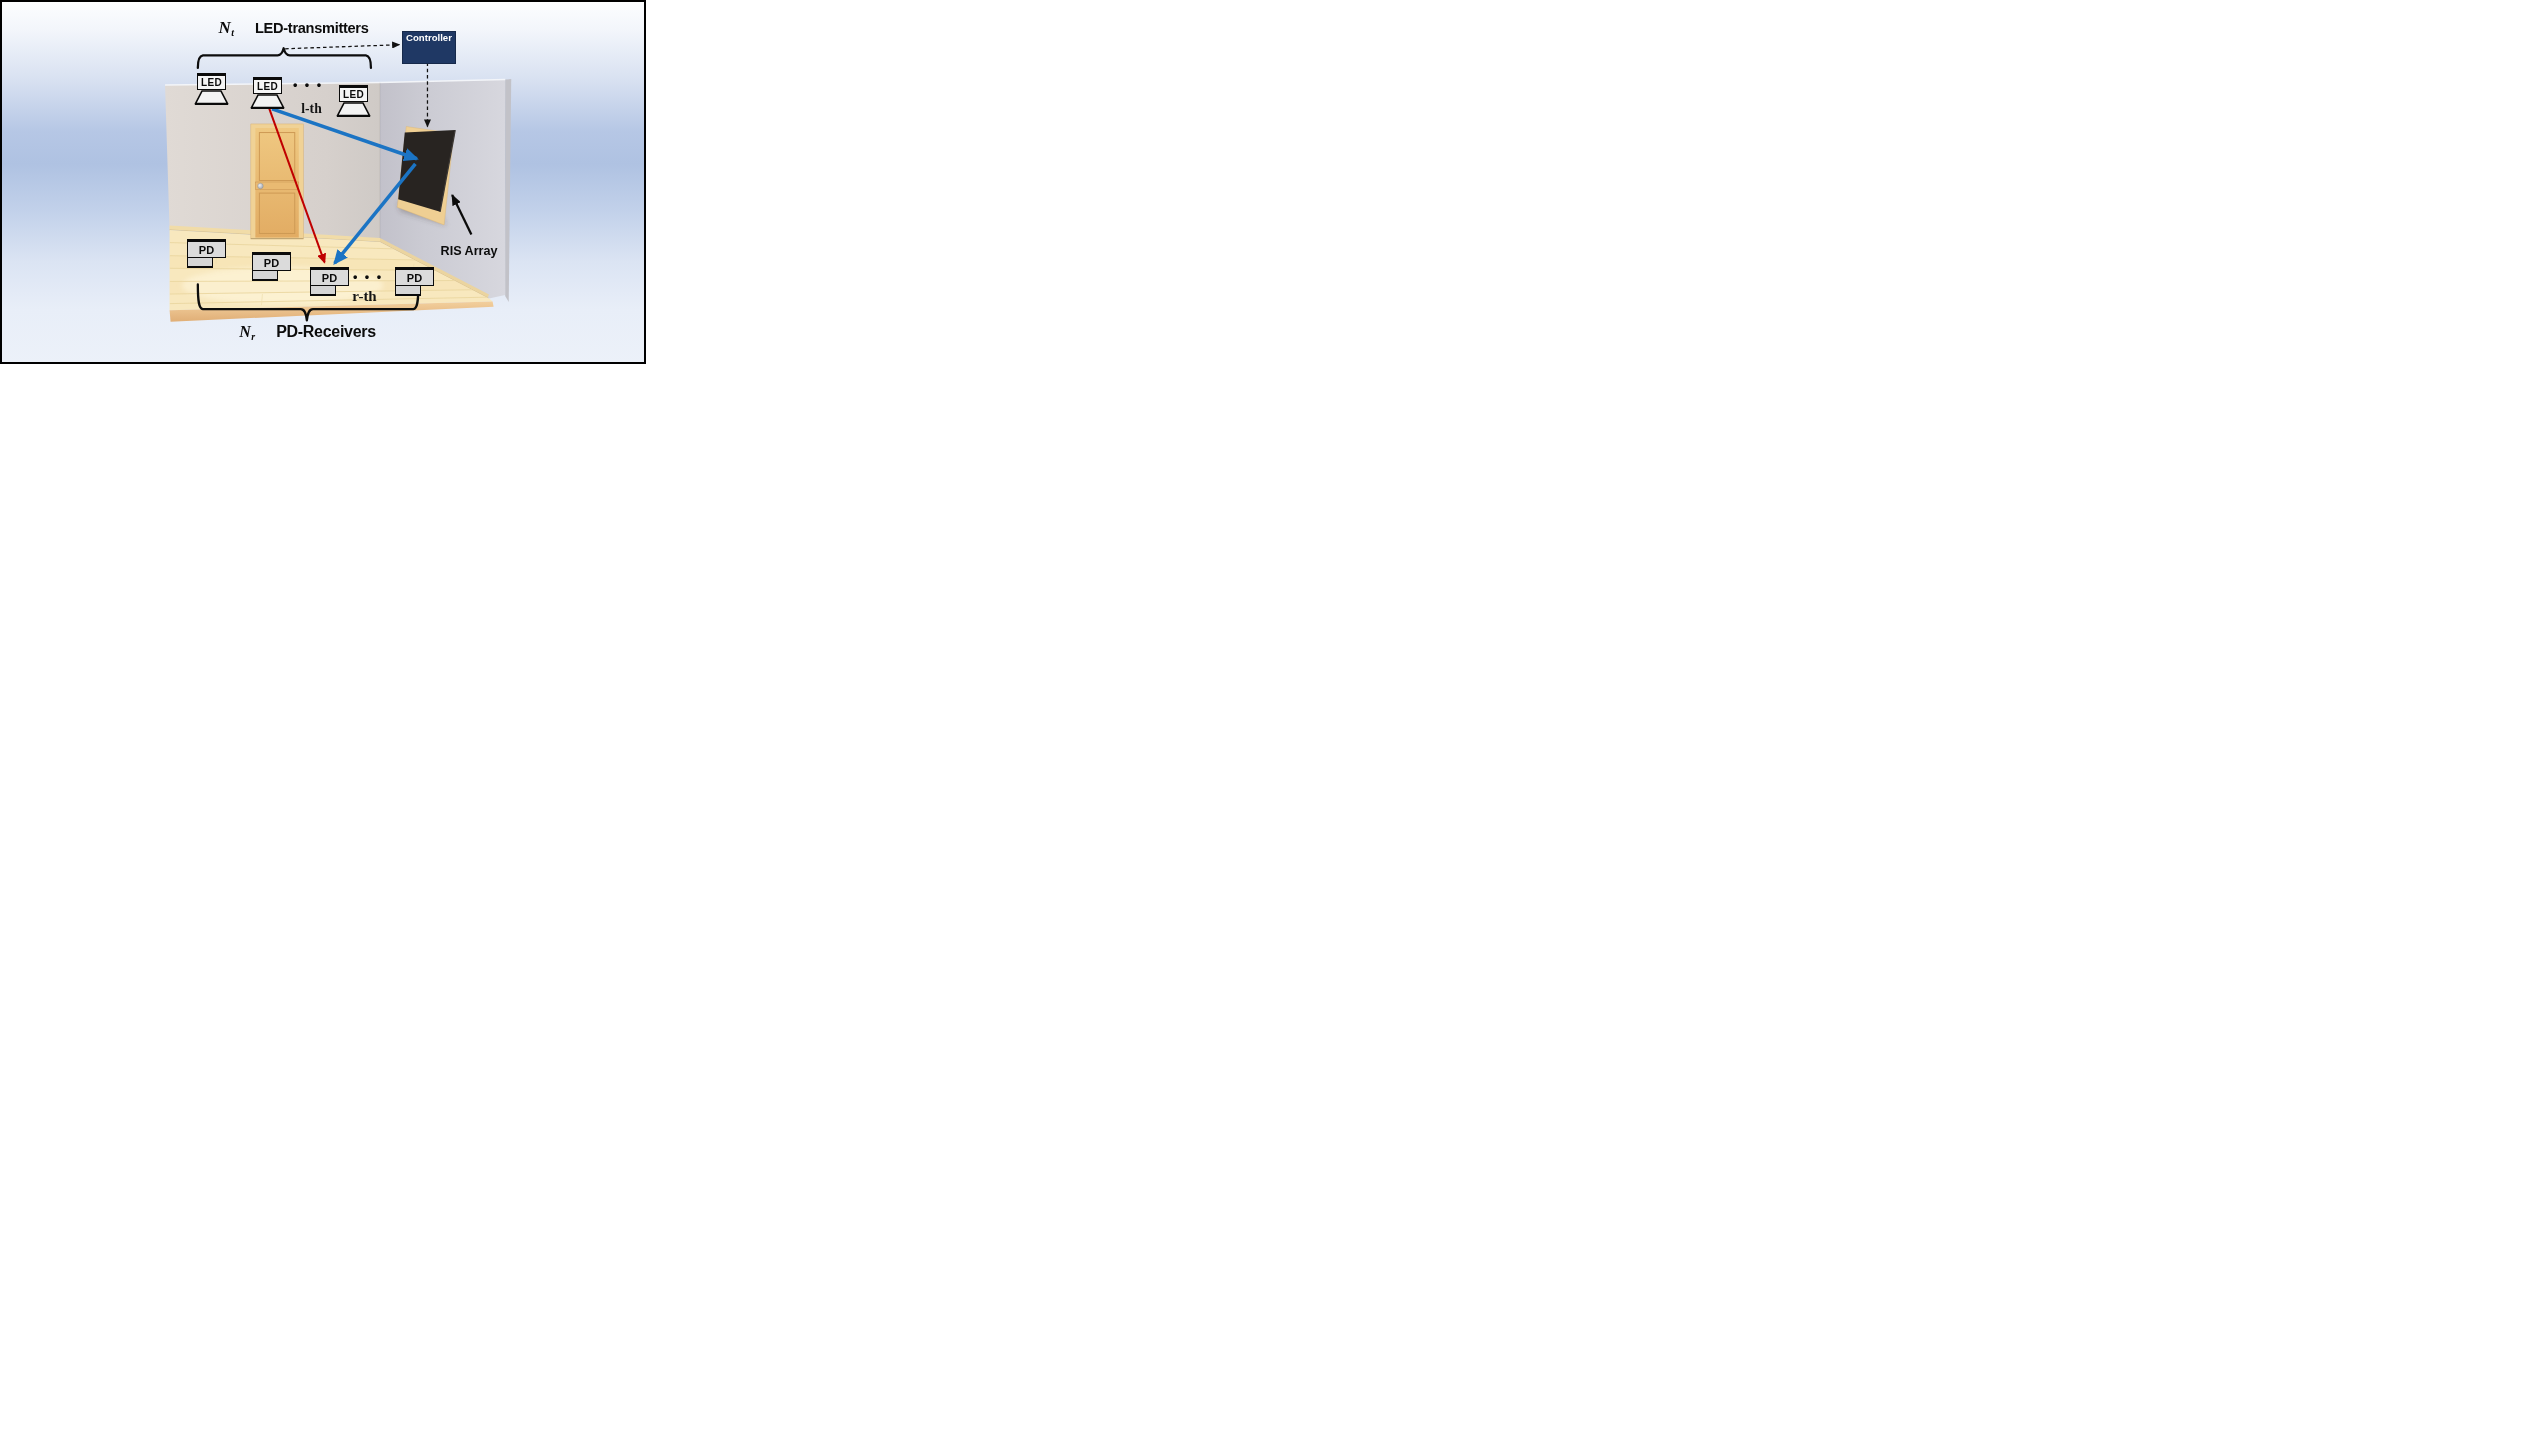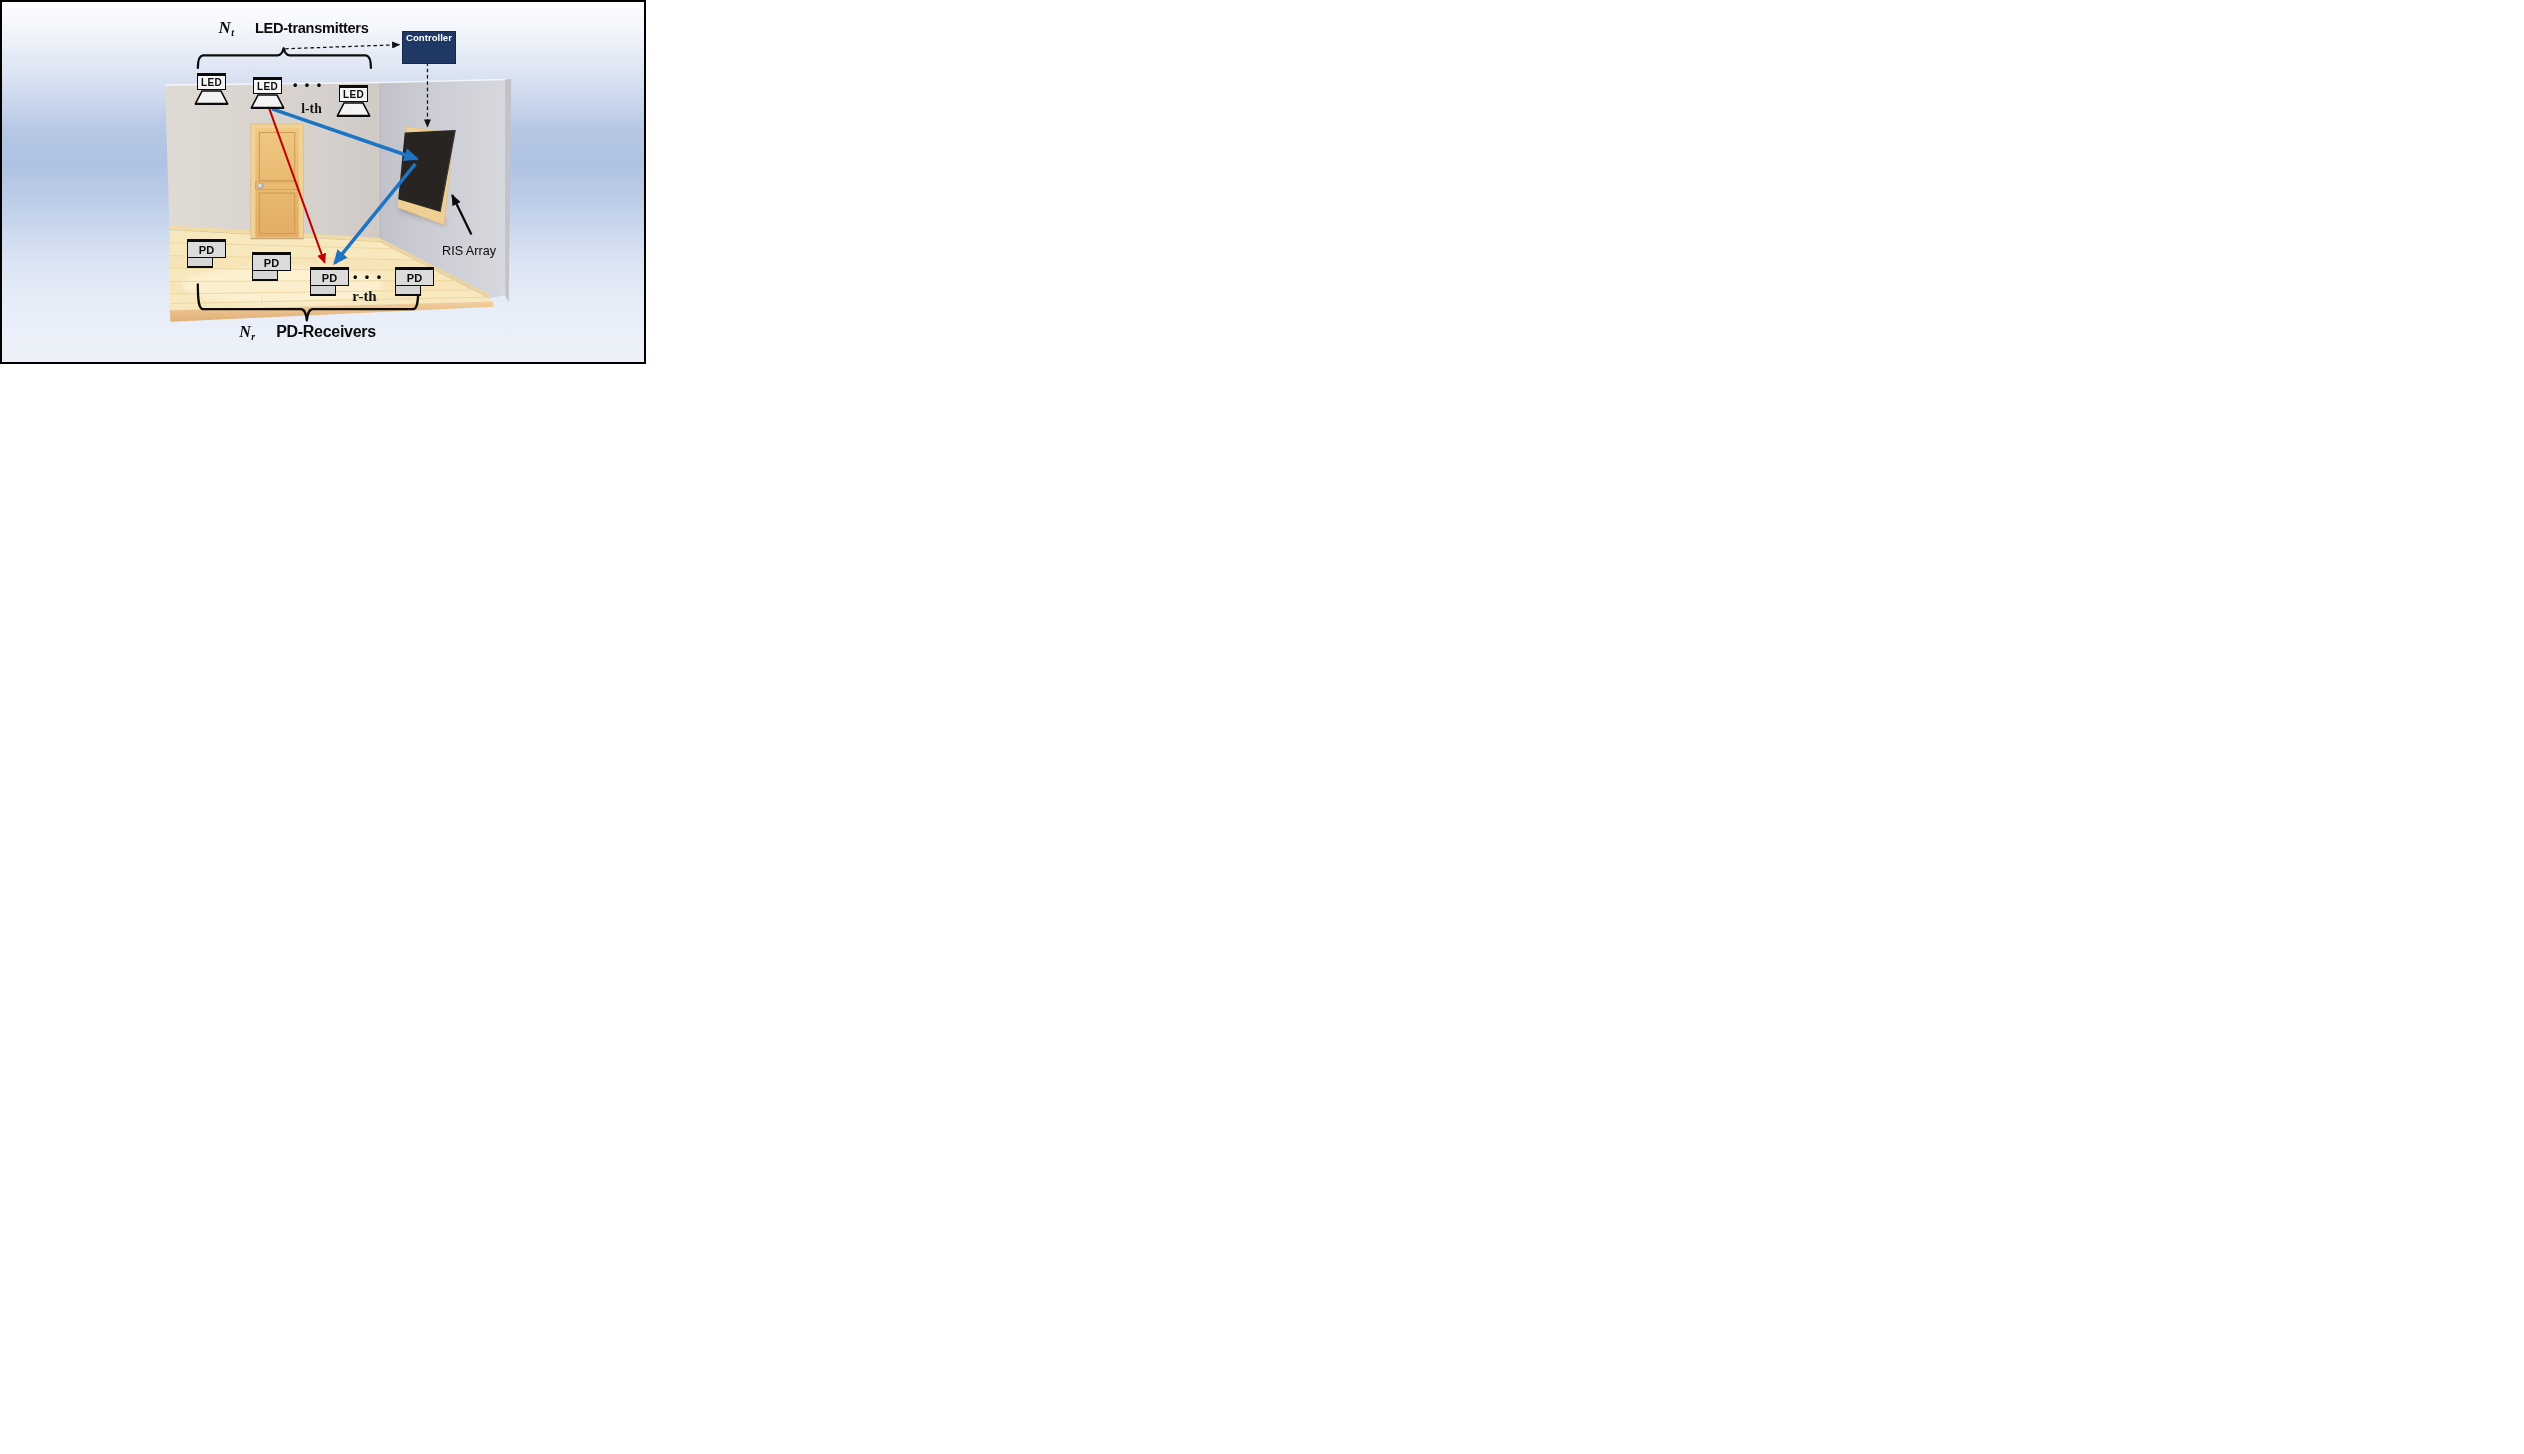--- a/index.html
+++ b/index.html
@@ -21,21 +21,21 @@
   .bottom-label .mvar{font-size:16px;}
   .bottom-label .tlabel{font-size:16px;}
 
   .controller{left:402px;top:31px;width:52px;height:31px;background:#1F3864;border:0.5px solid #16294a;
     display:flex;justify-content:center;color:#fff;font-weight:700;font-size:9.6px;}
 
   .index-label{font-family:"Liberation Serif",serif;font-weight:600;color:#141414;text-align:center;margin-left:48px;}
   .lth{left:246px;top:101px;width:35px;font-size:13.6px;}
   .rth{left:294px;top:288px;width:45px;font-size:15px;}
 
-  .ris-label{left:431px;top:244px;width:76px;text-align:center;font-weight:400;font-size:12.6px;color:#0c0c0c;white-space:nowrap;}
+  .ris-label{left:431px;top:244px;width:76px;text-align:center;font-weight:700;font-size:12.6px;color:#0c0c0c;white-space:nowrap;}
 
   .dots{font-weight:900;color:#0b0b0b;letter-spacing:2px;text-align:center;white-space:nowrap;}
   .dots-top{left:288px;top:78px;width:40px;font-size:12.6px;}
   .dots-bottom{left:348px;top:270px;width:40px;font-size:12.6px;}
 
   
   .led{position:absolute;width:29px;z-index:20;}
   .led-box{box-sizing:border-box;width:29px;height:17px;background:#F5F5F5;border:1.5px solid #0b0b0b;border-top-width:3px;
     display:flex;align-items:center;justify-content:center;font-weight:700;font-size:10px;color:#0b0b0b;letter-spacing:0.3px;}
   .led-shade{position:absolute;left:-3px;top:16.7px;}

